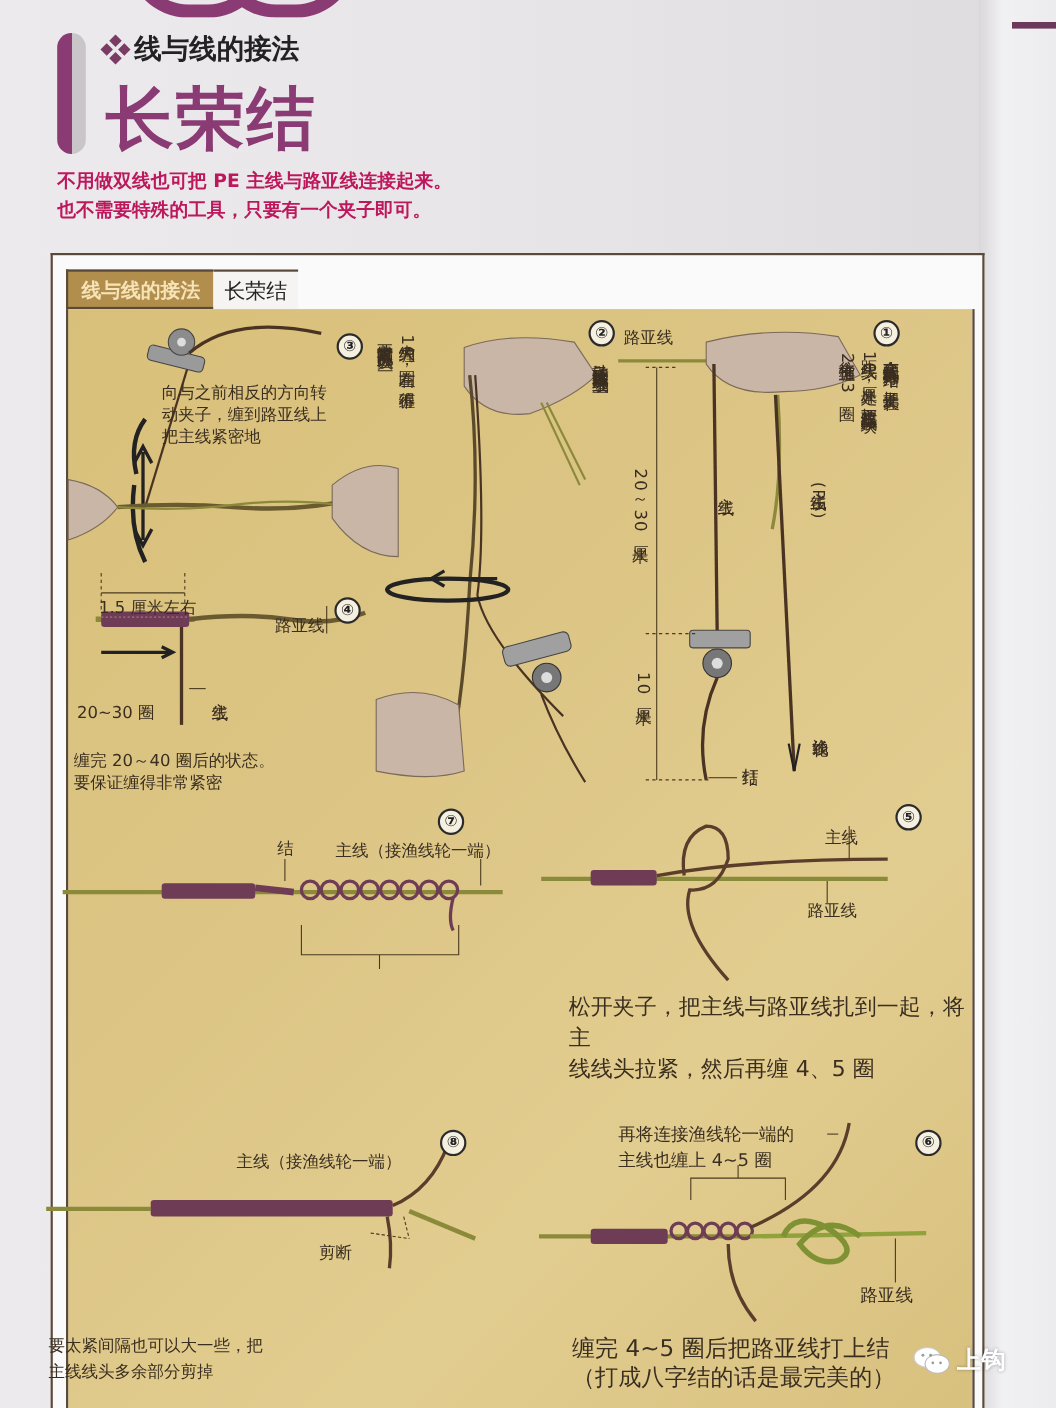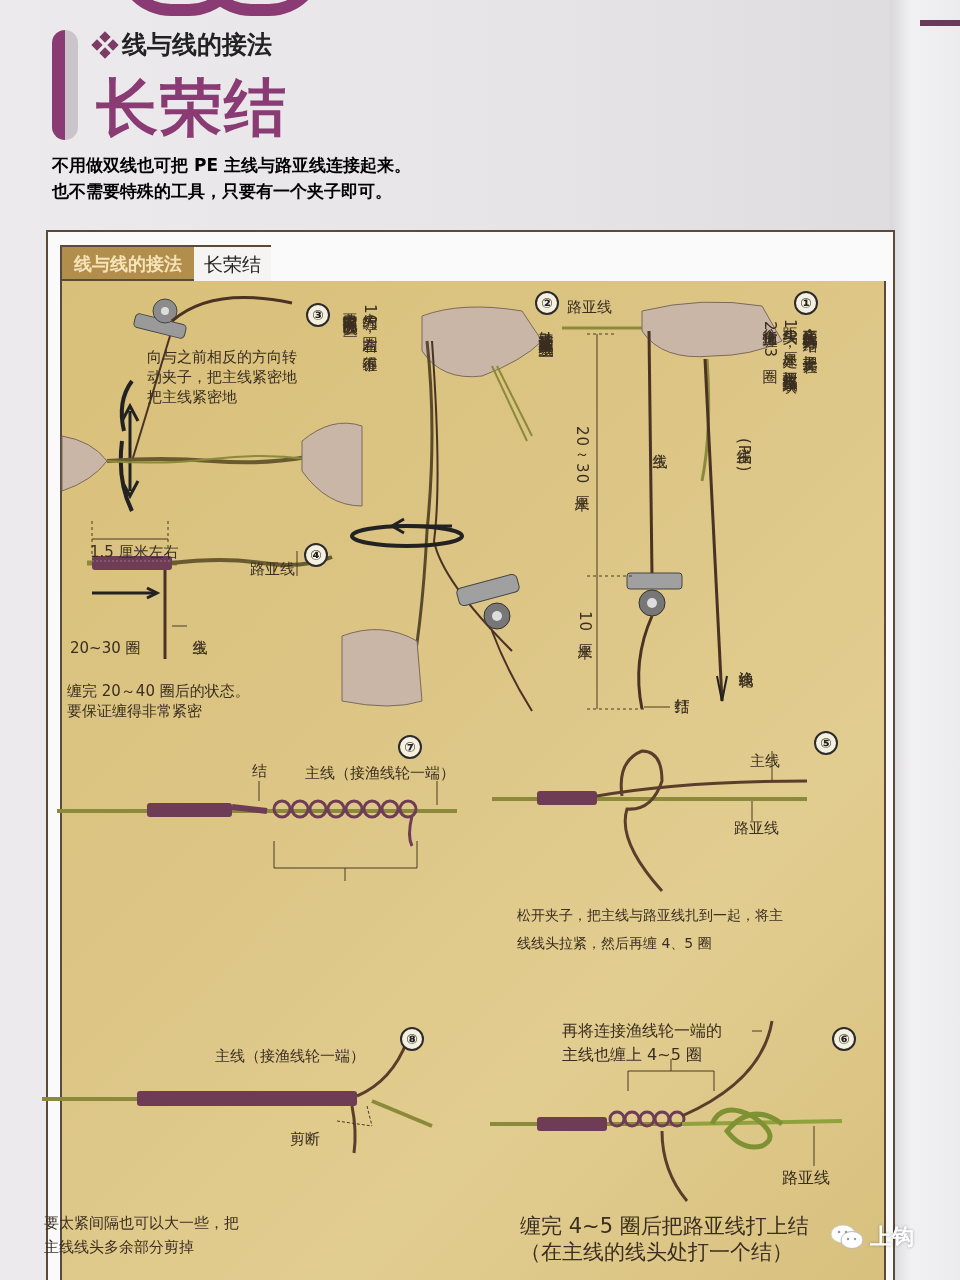--- a/index.html
+++ b/index.html
@@ -7,21 +7,21 @@
   .page{position:absolute;left:0;top:0;width:905px;height:1280px;background:linear-gradient(90deg,#eceaed 0%,#e6e4e7 60%,#dedcde 100%);}
   .page-edge{position:absolute;left:890px;top:0;width:70px;height:1280px;background:linear-gradient(90deg,#d9d7da 0%,#f1f0f3 30%,#ecebee 100%);}
   .page-edge .strip{position:absolute;left:30px;top:20px;width:40px;height:6px;background:#6b3a5a;}
   .big-num{position:absolute;left:115px;top:-40px;width:130px;height:56px;border:12px solid #8a3b73;border-top:none;border-radius:0 0 60px 60px;box-sizing:border-box;}
   .big-num.b{left:195px;}
   .side-bar{position:absolute;left:52px;top:30px;width:26px;height:110px;border-radius:13px;background:linear-gradient(90deg,#8a3b73 0 50%,#c9c5c9 50% 100%);}
   .cat{position:absolute;left:92px;top:28px;font-size:25px;font-weight:bold;color:#222;font-family:"DejaVu Serif","Liberation Serif",serif;display:flex;align-items:center;gap:4px;}
   .cat .dots{display:inline-block;width:26px;height:26px;position:relative;}
   .cat .dots i{position:absolute;width:8px;height:8px;background:#7a3b64;transform:rotate(45deg);}
   .title{position:absolute;left:96px;top:66px;font-size:62px;font-weight:bold;color:#8a3b73;letter-spacing:2px;}
-  .intro{position:absolute;left:52px;top:152px;font-size:17px;font-weight:bold;color:#000000;line-height:26px;}
+  .intro{position:absolute;left:52px;top:152px;font-size:17px;font-weight:bold;color:#be185d;line-height:26px;}
   .box{position:absolute;left:46px;top:230px;width:845px;height:1050px;border:2px solid #5a4a3a;border-bottom:none;background:#fafafa;}
   .box-tab{position:absolute;left:60px;top:245px;height:36px;display:flex;align-items:stretch;}
   .box-tab .t1{background:#b18e4c;color:#f7e3b8;font-size:18px;font-weight:bold;padding:5px 12px;border:2px solid #5a4a3a;border-right:none;}
   .box-tab .t2{background:#f5f4f2;color:#222;font-size:19px;padding:5px 10px;border-top:2px solid #5a4a3a;}
   .panel{position:absolute;left:60px;top:281px;width:822px;height:999px;background:linear-gradient(135deg,#d9c07a 0%,#dcc585 40%,#e2cd90 70%,#d8c07e 100%);border-left:2px solid #5a4a3a;border-right:2px solid #5a4a3a;}
   .txt{position:absolute;color:#3a2e20;font-size:15px;line-height:20px;}
   .vtxt{position:absolute;color:#3a2e20;font-size:15px;writing-mode:vertical-rl;line-height:20px;letter-spacing:1px;}
   .num{position:absolute;width:20px;height:20px;border:2px solid #2b2b2b;border-radius:50%;background:#f5f0e0;color:#222;font-size:14px;font-weight:bold;text-align:center;line-height:20px;}
   svg{position:absolute;left:0;top:0;overflow:visible;}
   .wm{position:absolute;left:830px;top:1222px;display:flex;align-items:center;gap:6px;color:#fff;font-size:22px;font-weight:bold;text-shadow:0 0 3px rgba(0,0,0,.35);}
@@ -198,21 +198,21 @@
   <div class="num" style="left:473px;top:10px">②</div>
   <div class="num" style="left:732px;top:10px">①</div>
   <div class="num" style="left:242px;top:262px">④</div>
   <div class="num" style="left:336px;top:454px">⑦</div>
   <div class="num" style="left:752px;top:450px">⑤</div>
   <div class="num" style="left:338px;top:746px">⑧</div>
   <div class="num" style="left:770px;top:746px">⑥</div>
 
   <div class="txt" style="left:85px;top:66px">
     <div>向与之前相反的方向转</div>
-    <div>动夹子，把主线紧密地</div>
+    <div>动夹子，缠到路亚线上</div>
     <div>把主线紧密地</div>
   </div>
 
   <div class="vtxt" style="left:278px;top:20px;height:190px">
     <span>大约缠10圈左右，缠得不</span><br>
     <span>要太紧间隔也可以大一些</span>
   </div>
   <div class="vtxt" style="left:474px;top:38px;height:240px">转动夹子让路亚线缠到主线上</div>
 
   <div class="txt" style="left:505px;top:16px">路亚线</div>
@@ -235,40 +235,40 @@
   <div class="txt" style="left:5px;top:400px">
     <div>缠完 20～40 圈后的状态。</div>
     <div>要保证缠得非常紧密</div>
   </div>
 
   <div class="txt" style="left:190px;top:480px">结</div>
   <div class="txt" style="left:243px;top:482px">主线（接渔线轮一端）</div>
 
   <div class="txt" style="left:688px;top:470px">主线</div>
   <div class="txt" style="left:672px;top:537px">路亚线</div>
-  <div class="txt" style="left:455px;top:620px;font-size:14px;line-height:28px">
+  <div class="txt" style="left:455px;top:620px;font-size:20px;line-height:28px">
     <div>松开夹子，把主线与路亚线扎到一起，将主</div>
     <div>线线头拉紧，然后再缠 4、5 圈</div>
   </div>
 
   <div class="txt" style="left:153px;top:765px">主线（接渔线轮一端）</div>
   <div class="txt" style="left:228px;top:848px">剪断</div>
   <div class="txt" style="left:-18px;top:930px;line-height:24px">
     <div>要太紧间隔也可以大一些，把</div>
     <div>主线线头多余部分剪掉</div>
   </div>
 
   <div class="txt" style="left:500px;top:738px;font-size:16px;line-height:24px">
     <div>再将连接渔线轮一端的</div>
     <div>主线也缠上 4~5 圈</div>
   </div>
   <div class="txt" style="left:720px;top:887px;font-size:16px">路亚线</div>
   <div class="txt" style="left:458px;top:932px;font-size:21px;line-height:26px">
     <div>缠完 4~5 圈后把路亚线打上结</div>
-    <div>（在主线的线头处打一个结）</div>
+    <div>（打成八字结的话是最完美的）</div>
   </div>
 </div>
 
 <div class="wm">
   <span class="bub">
     <svg width="34" height="28" viewBox="0 0 34 28">
       <ellipse cx="13" cy="11" rx="12" ry="9" fill="#fff" stroke="#ccc"></ellipse>
       <ellipse cx="22" cy="17" rx="11" ry="8.5" fill="#fff" stroke="#bbb"></ellipse>
       <circle cx="9" cy="9" r="1.3" fill="#999"></circle>
         <circle cx="16" cy="9" r="1.3" fill="#999"></circle>

